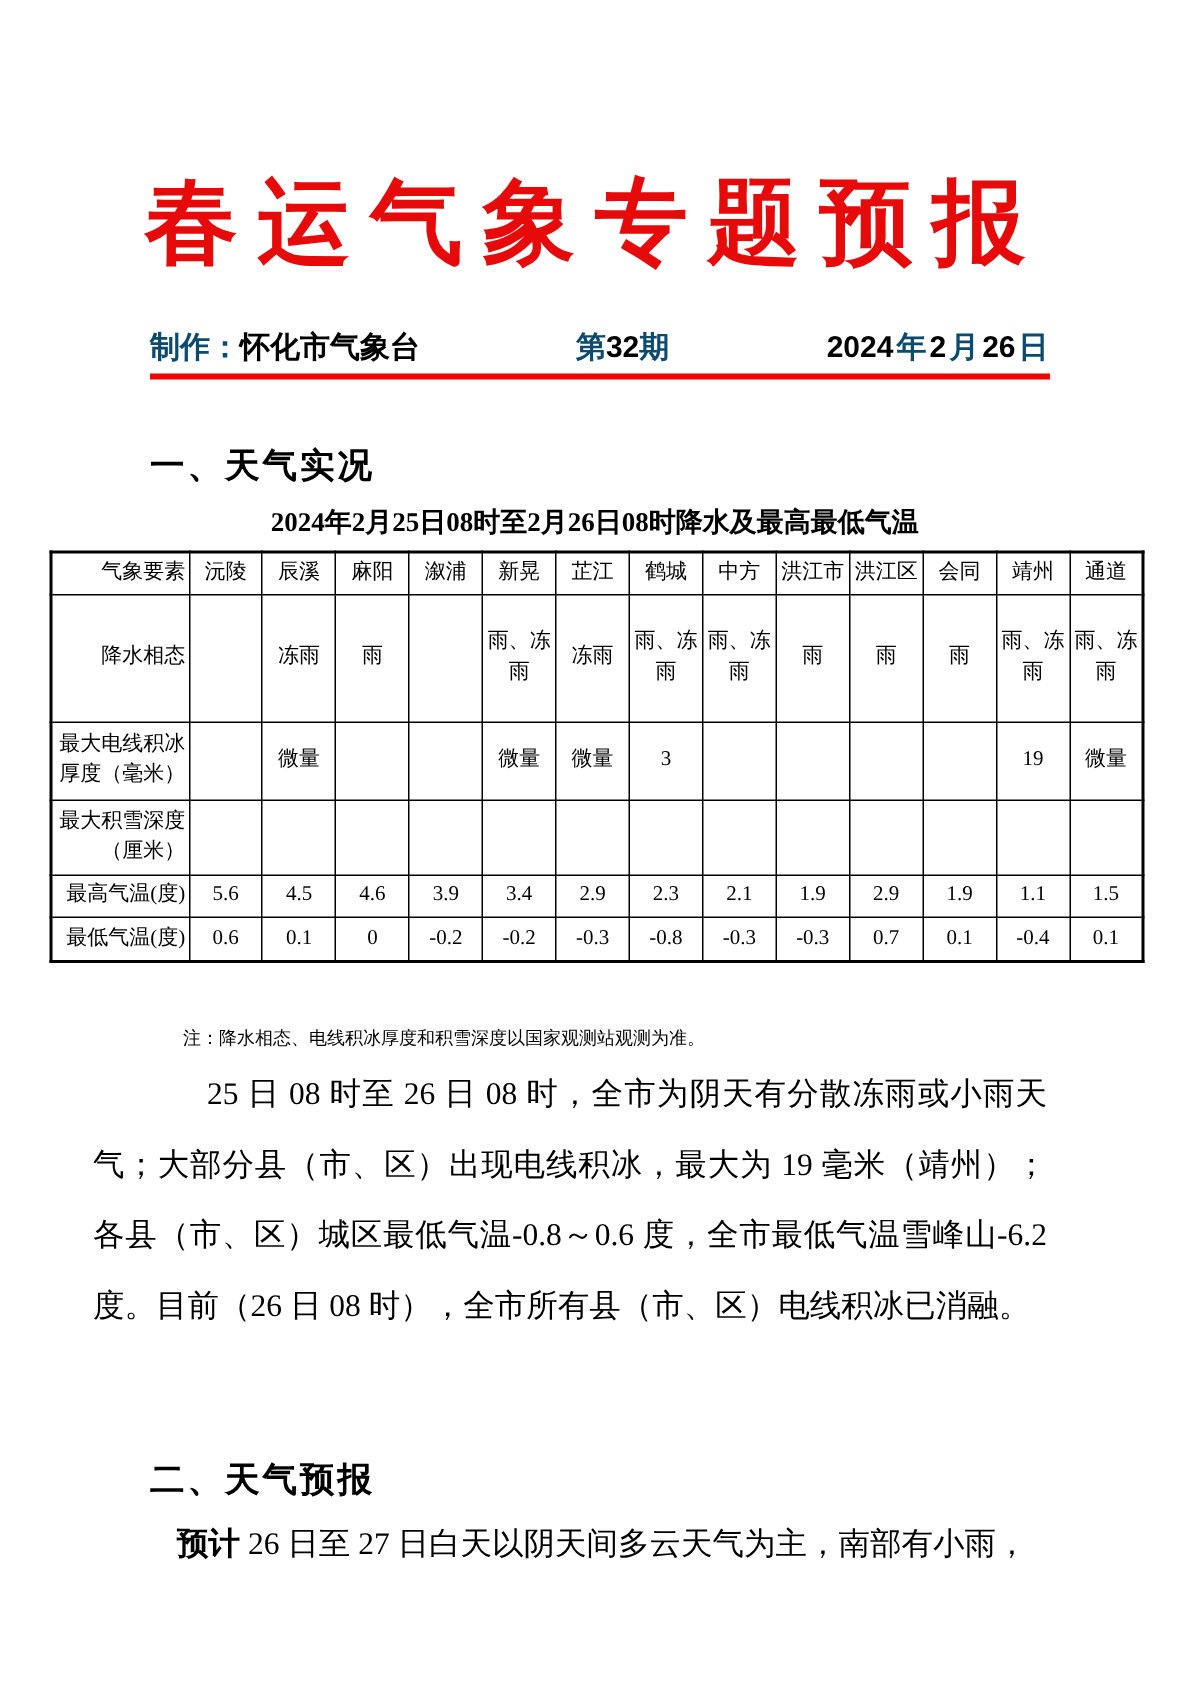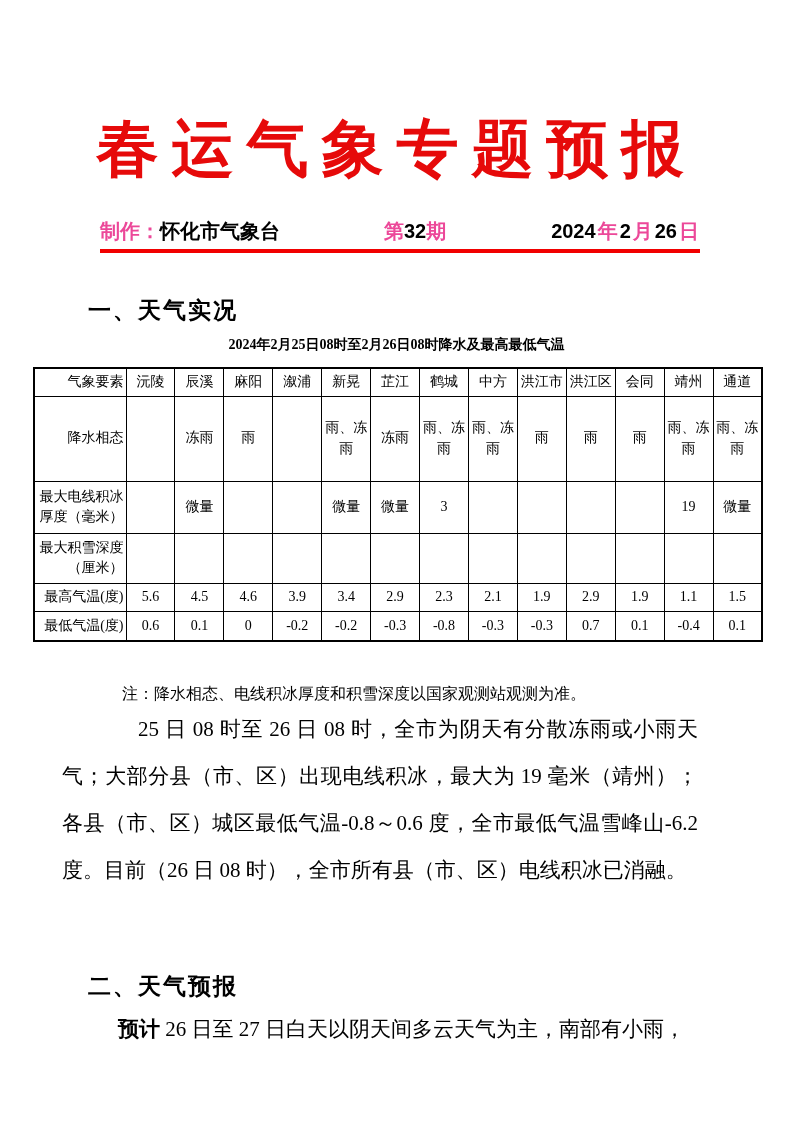--- a/index.html
+++ b/index.html
@@ -23,39 +23,39 @@
     letter-spacing:13px;
     white-space:nowrap;
   }
   .meta-row {
     position:absolute; top:202px; left:100px; width:600px;
     display:flex; justify-content:space-between; align-items:baseline;
     font-family:"Liberation Sans", sans-serif;
     font-size:20px; font-weight:bold;
     white-space:nowrap;
   }
-  .red-text { color:#ec4899; }
+  .red-text { color:#0c4a6e; }
   .meta-date span { margin:0 1px; }
   .red-rule {
     position:absolute; top:233px; left:100px; width:600px; height:4px;
     background:#f10000;
   }
   .section-heading {
-    position:absolute; left:88px;
+    position:absolute; left:100px;
     font-family:Liberation Sans, sans-serif;
     font-size:23px; font-weight:600;
     letter-spacing:2px;
   }
   .heading-1 { top:279px; }
   .heading-2 { top:955px; }
   .table-title {
     position:absolute; top:320px; left:0; width:100%;
     text-align:center;
     font-family:"Liberation Serif", serif;
-    font-size:14px; font-weight:bold;
+    font-size:18px; font-weight:bold;
     white-space:nowrap;
   }
   table.weather {
     position:absolute; top:351px; left:33px;
     width:730px;
     border-collapse:collapse;
     table-layout:fixed;
     border:2px solid #000;
     font-family:"Liberation Serif", serif;
     font-size:14px;
@@ -72,21 +72,21 @@
   table.weather th:first-child, table.weather td.rowlabel { width:92px;text-align:right; }
   thead tr { height:28px; }
   tbody tr:nth-child(1) { height:85px; }
   tbody tr:nth-child(2) { height:52px; }
   tbody tr:nth-child(3) { height:50px; }
   tbody tr:nth-child(4) { height:28px; }
   tbody tr:nth-child(5) { height:30px; }
   tbody tr:nth-child(6) { height:43px; }
   .table-note {
     position:absolute; top:668px; left:122px;
-    font-size:16px;
+    font-size:12px;
     font-family:"Liberation Serif", serif;
   }
   .body-para {
     position:absolute; left:62px; width:636px;
     font-size:21px; line-height:47px;
     text-align:justify;
     font-family:"Liberation Serif", serif;
   }
   .para-1 { top:690px; text-indent:76px; }
   .para-2 { top:990px; text-align:left; text-indent:56px; width:660px; }

